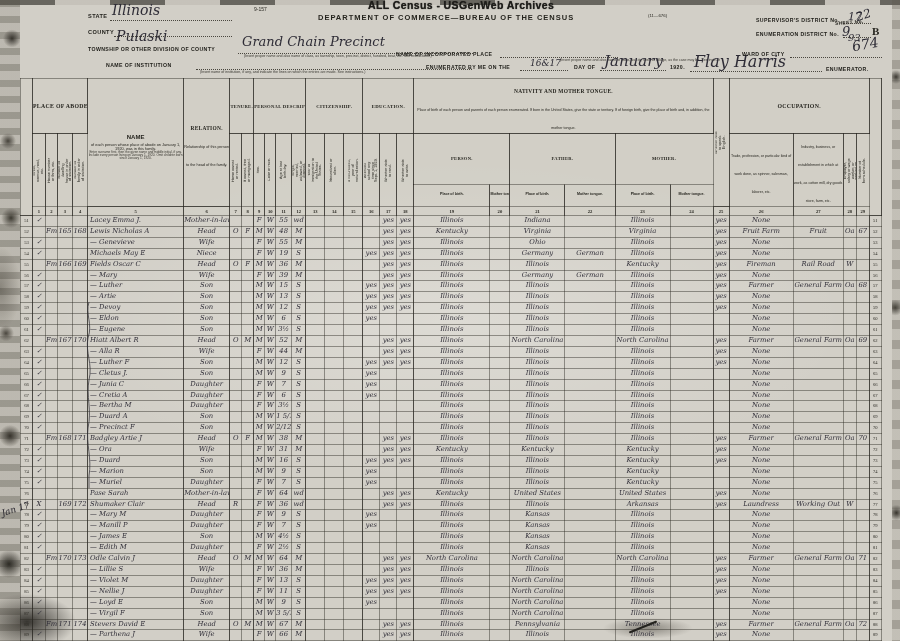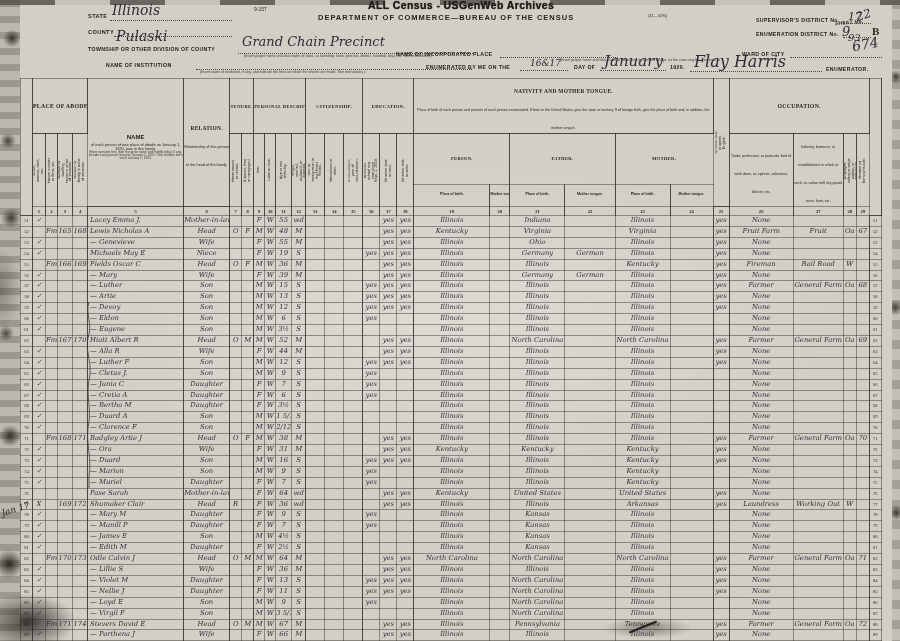--- a/index.html
+++ b/index.html
@@ -927,21 +927,21 @@
           <td class="hw"></td>
           <td class="hw"></td>
           <td class="pn">69</td>
         </tr>
         <tr>
           <td class="pn">70</td>
           <td class="hw">✓</td>
           <td class="hw"></td>
           <td class="hw"></td>
           <td class="hw"></td>
-          <td class="hw nm">— Clarence F</td>
+          <td class="hw nm">— Precinct F</td>
           <td class="hw">Son</td>
           <td class="hw"></td>
           <td class="hw"></td>
           <td class="hw">M</td>
           <td class="hw">W</td>
           <td class="hw">2/12</td>
           <td class="hw">S</td>
           <td class="hw"></td>
           <td class="hw"></td>
           <td class="hw"></td>

